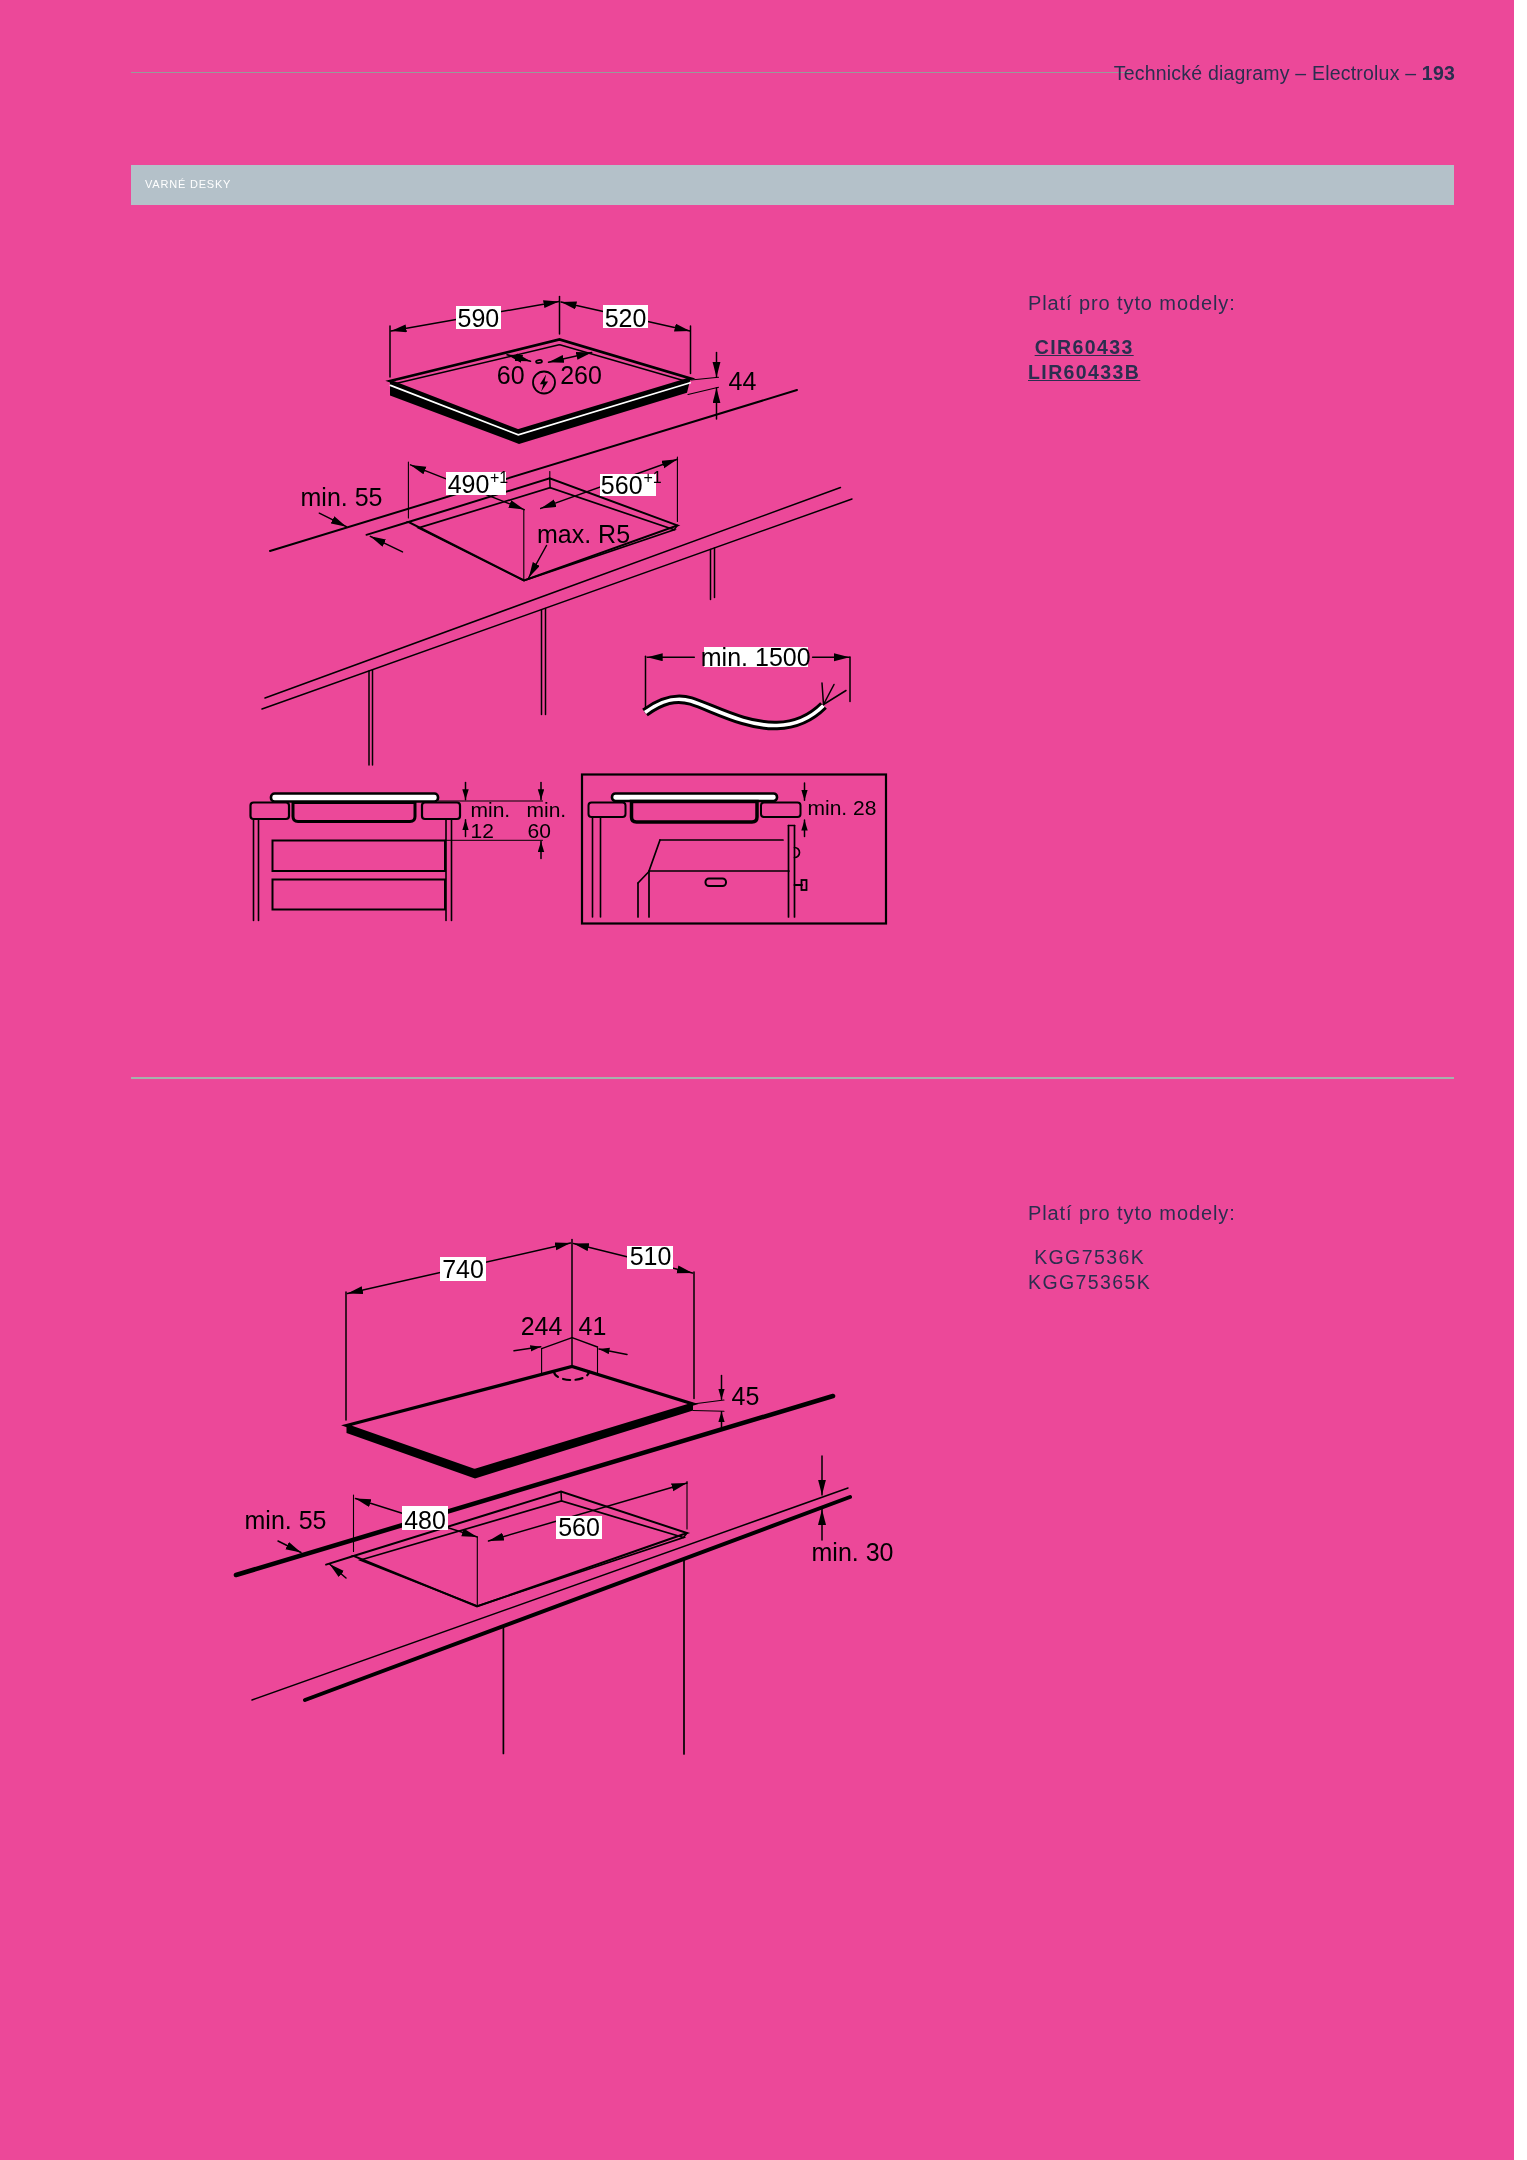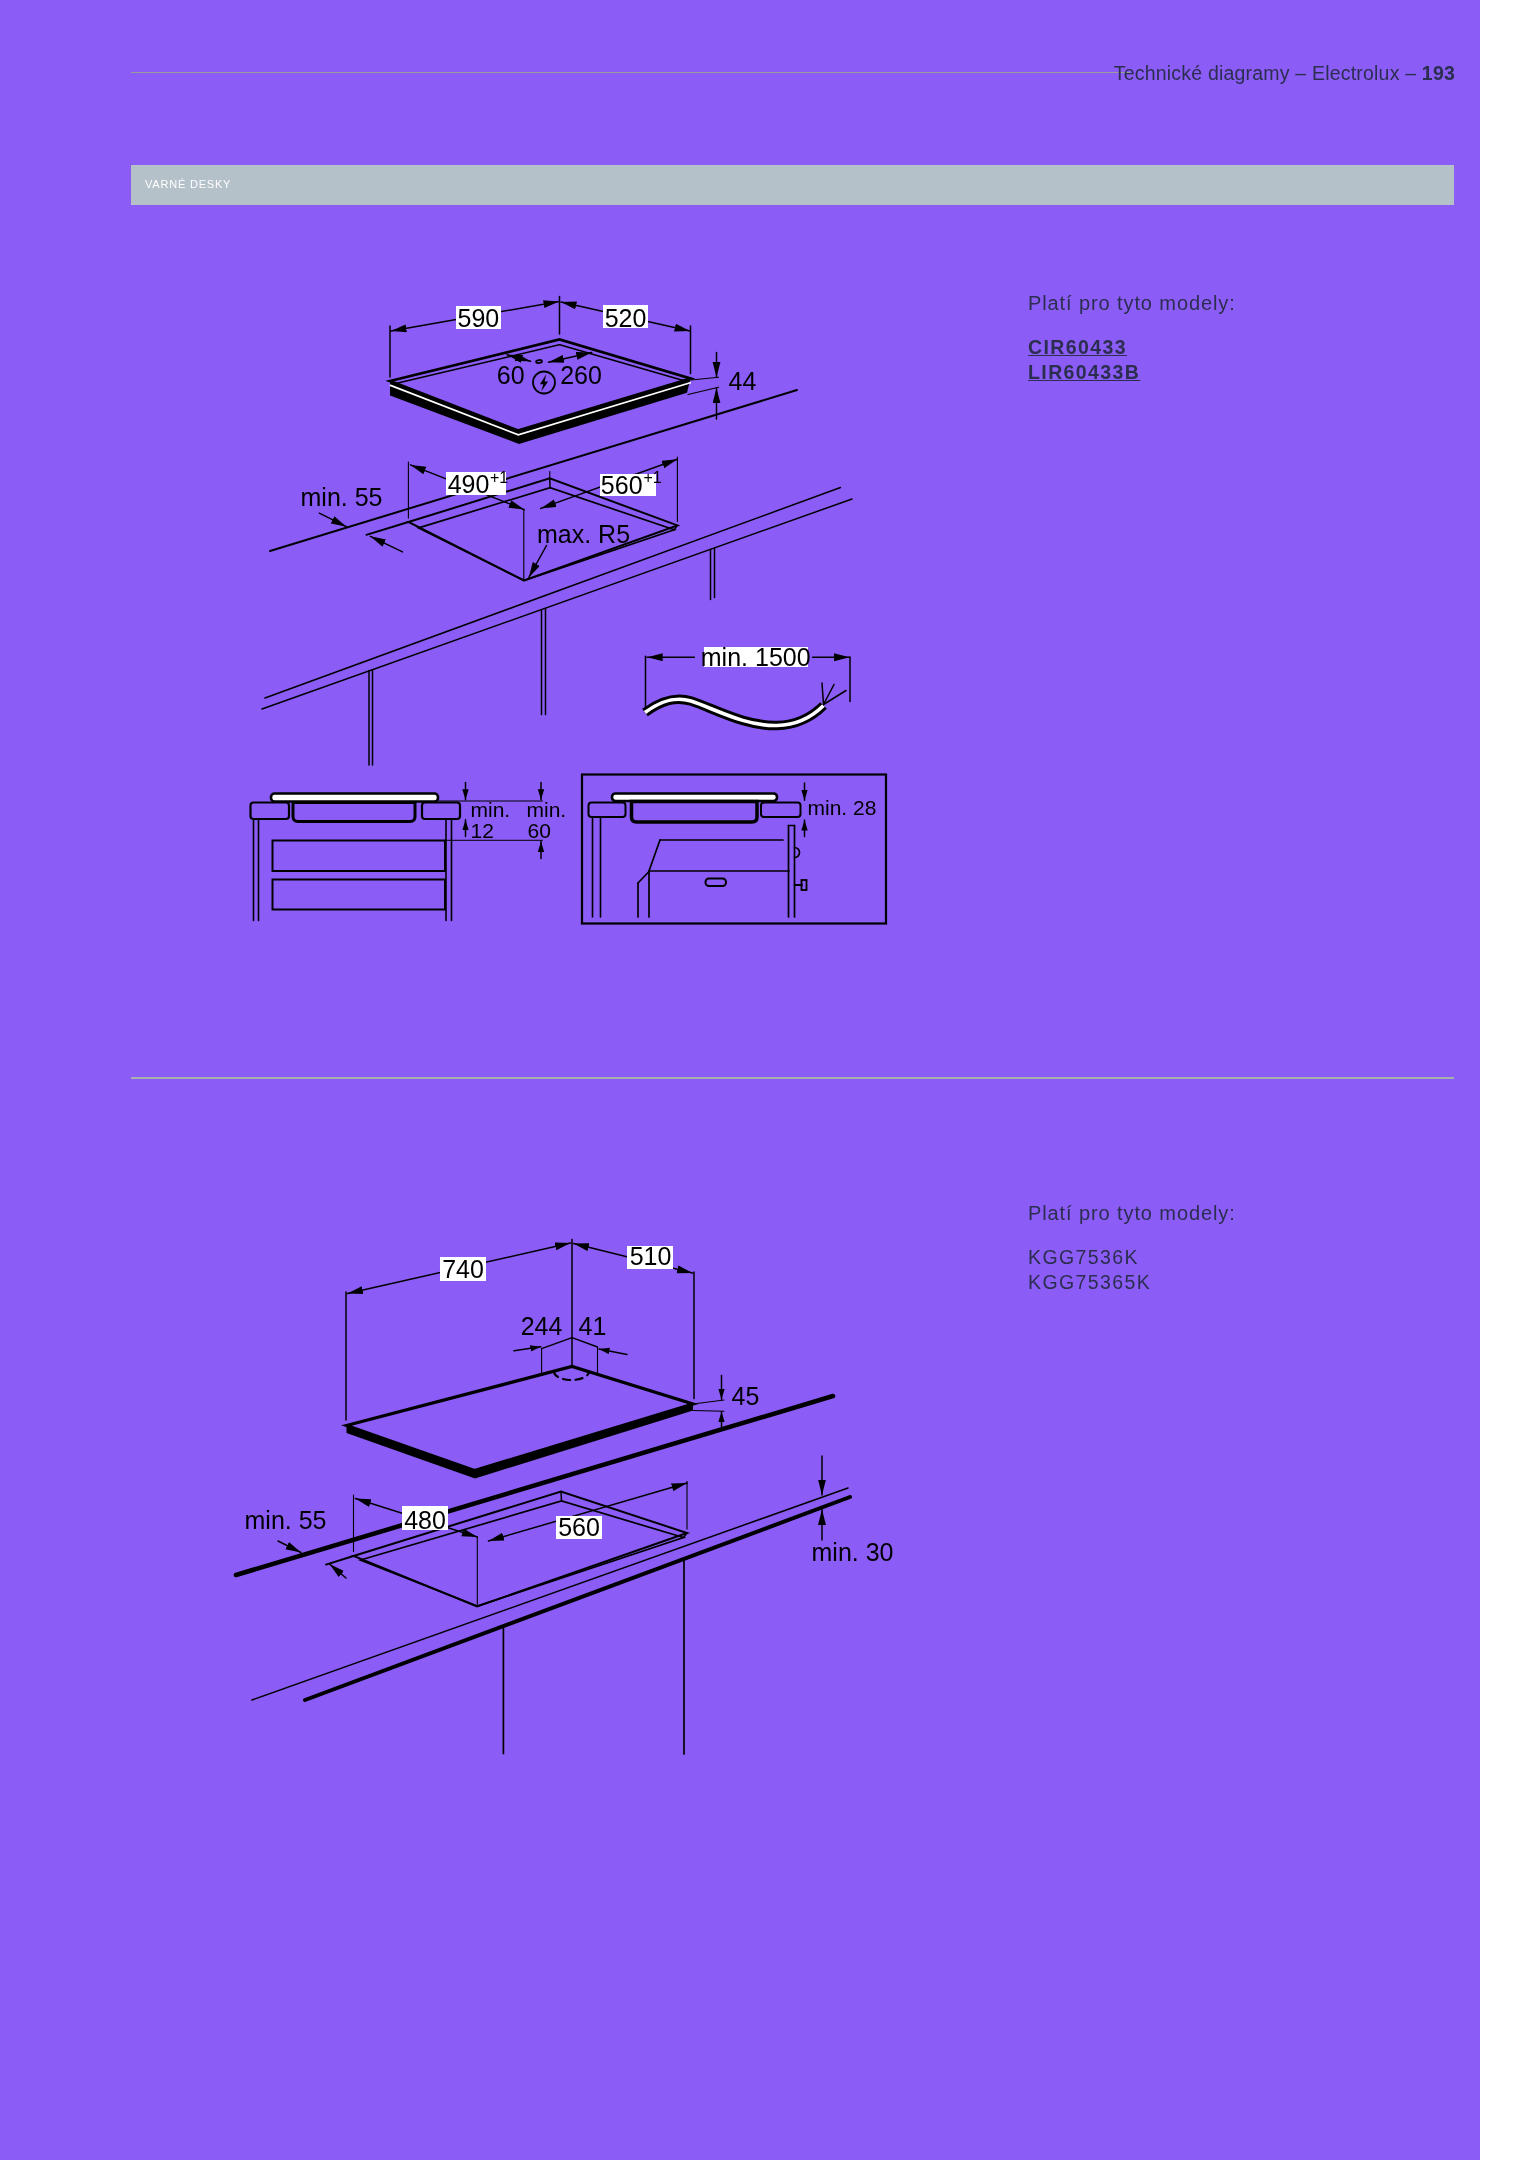--- a/index.html
+++ b/index.html
@@ -1,19 +1,19 @@
 <!DOCTYPE html>
 <html><head>
 <meta charset="utf-8">
 <style>
   html,body{margin:0;padding:0;background:#fff;}
-  #page{position:relative;width:1480px;height:2160px;background:#8b5cf6;overflow:hidden;
-        font-family:"Liberation Sans",sans-serif;}
+  #page{position:relative;width:1480px;height:2160px;background:#ec4899;overflow:hidden;
+        font-family:"Liberation Sans",sans-serif;padding-left:34px;}
   .abs{position:absolute;}
-  .navy{color:#2b2e4f;}
+  .navy{color:#2b2e4f;text-align:center;}
 </style>
 </head>
 <body>
 <div id="page">
 
   <div class="abs" style="left:131px;top:72px;width:999px;height:1px;background:#9a9a9a;"></div>
   <div class="abs navy" style="left:900px;top:62px;width:555px;text-align:right;font-size:19.5px;letter-spacing:0.2px;margin-right:-2px;">Technické diagramy – Electrolux – <b>193</b></div>
 
   <div class="abs" style="left:131px;top:165px;width:1323px;height:40px;background:#b4c1c9;"></div>
   <div class="abs" style="left:145px;top:177.5px;font-size:11px;letter-spacing:0.8px;color:#fff;">VARNÉ DESKY</div>

